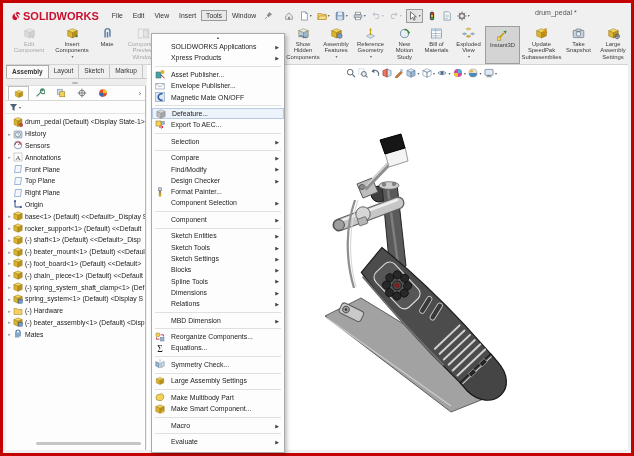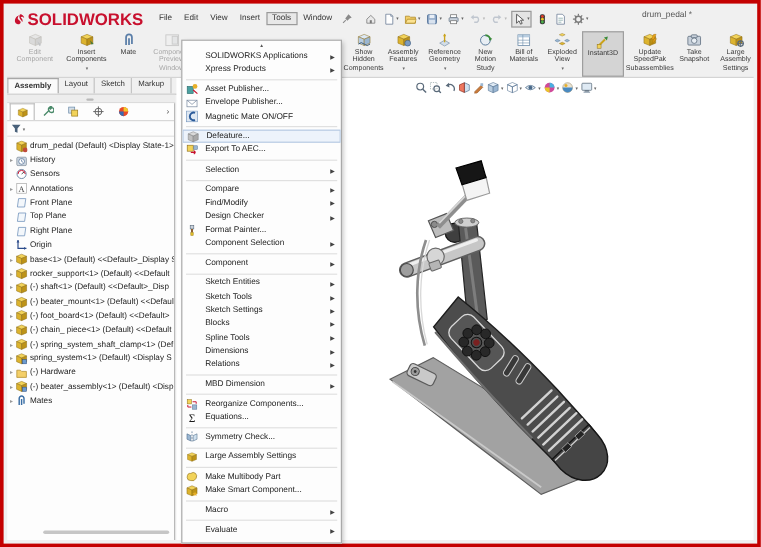--- a/index.html
+++ b/index.html
@@ -6,21 +6,21 @@
   html,body { width:634px; height:456px; overflow:hidden; }
   body { font-family:"Liberation Sans", sans-serif; }
   .frame { position:absolute; inset:0; border:3px solid #c40000; background:#f0f0f0; }
   .ico { display:inline-block; }
   .ico svg { display:block; width:100%; height:100%; }
 
   
   .titlebar { position:absolute; left:3px; top:3px; right:3px; height:19px; background:#f0f0f0; display:flex; align-items:center; font-size:6.8px; color:#333; }
   .logo { display:flex; align-items:center; margin-left:5px; margin-right:8px; }
   .logo .mark { width:10px; height:10px; margin-right:2px; }
-  .logo .word { color:#c8102e; font-weight:bold; font-size:14px; }
+  .logo .word { color:#c8102e; font-weight:bold; font-size:11px; }
   .menubar { display:flex; }
   .menubar .mitem { padding:1px 4px; border:1px solid transparent; }
   .menubar .mitem.active { background:#e8e8e8; border-color:#9a9a9a; }
   .pin { width:9px; height:9px; margin-left:3px; }
   .qat { display:flex; align-items:center; margin-left:8px; }
   .qat-item { display:flex; align-items:center; margin:0 1.5px; padding:1px; }
   .qat-item.boxed { border:1px solid #9a9a9a; background:#e4e4e4; }
   .qat-item.disabled { opacity:.4; }
   .dd { font-size:4px; color:#666; margin-left:1px; }
   .doc-title { position:absolute; left:532px; top:6px; font-size:7px; color:#555; }

